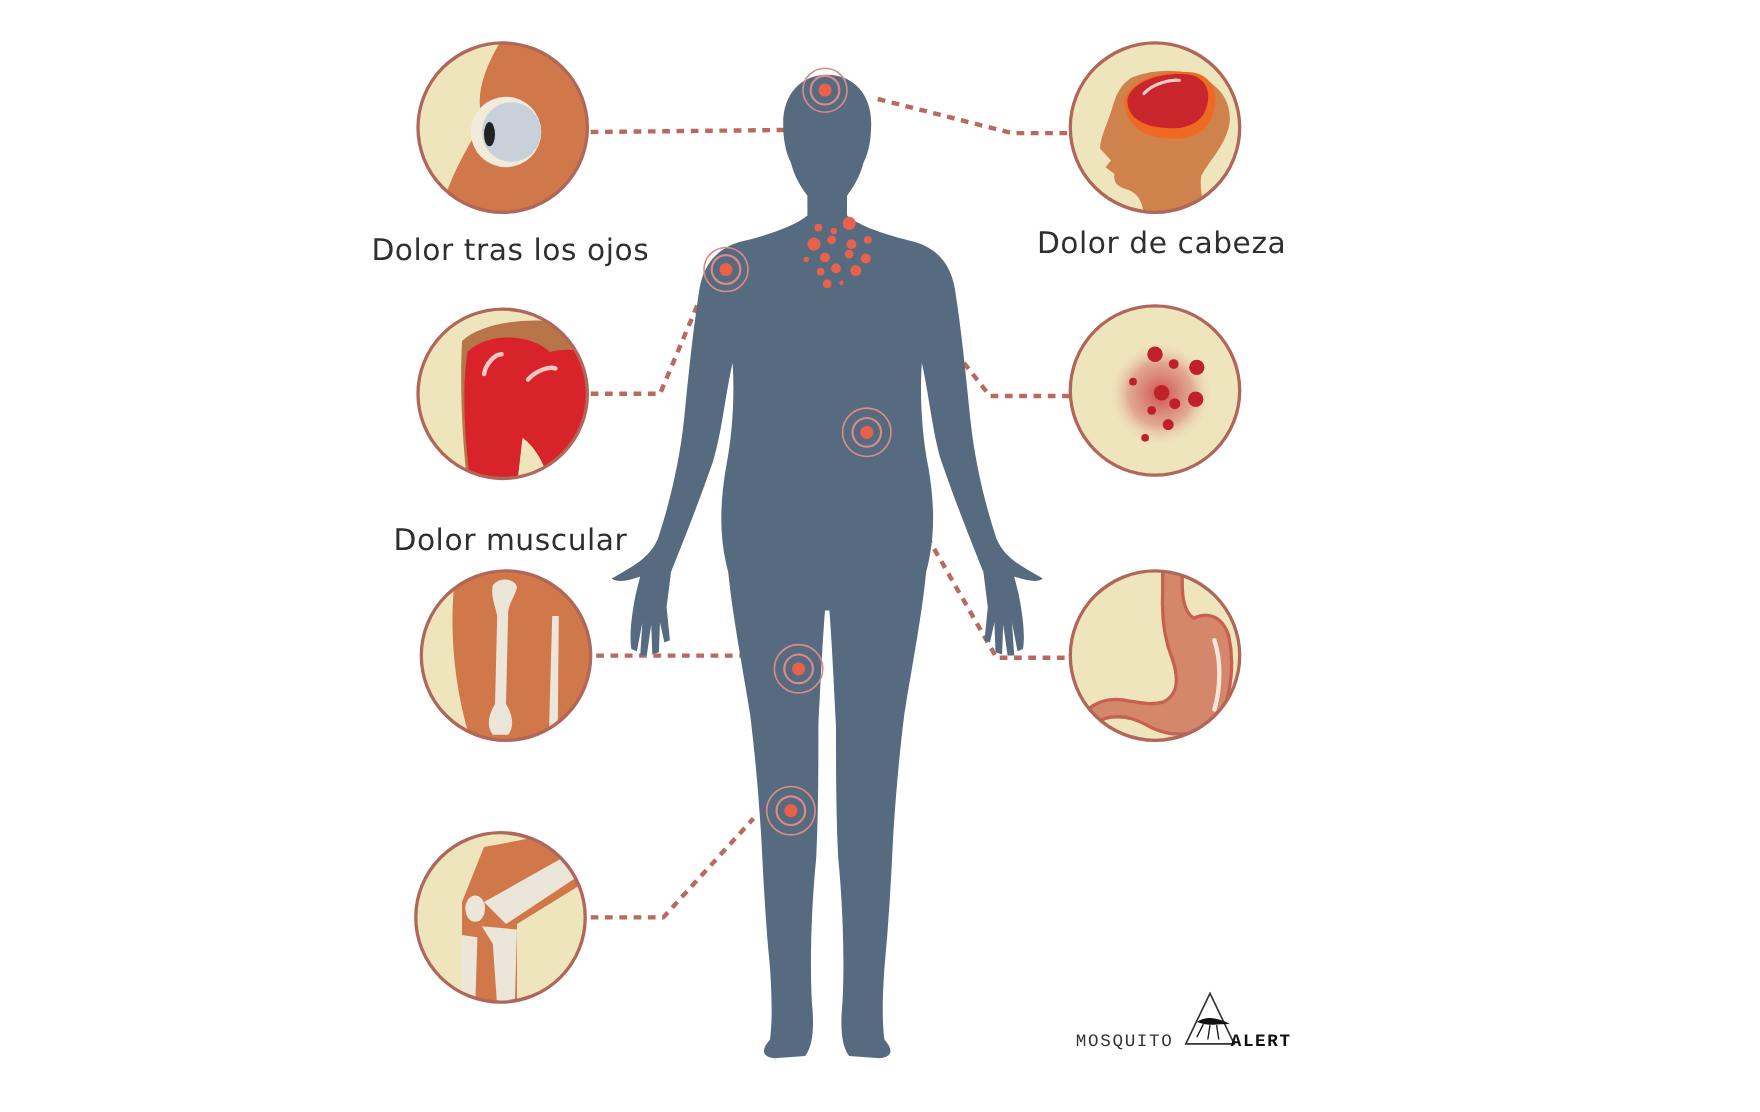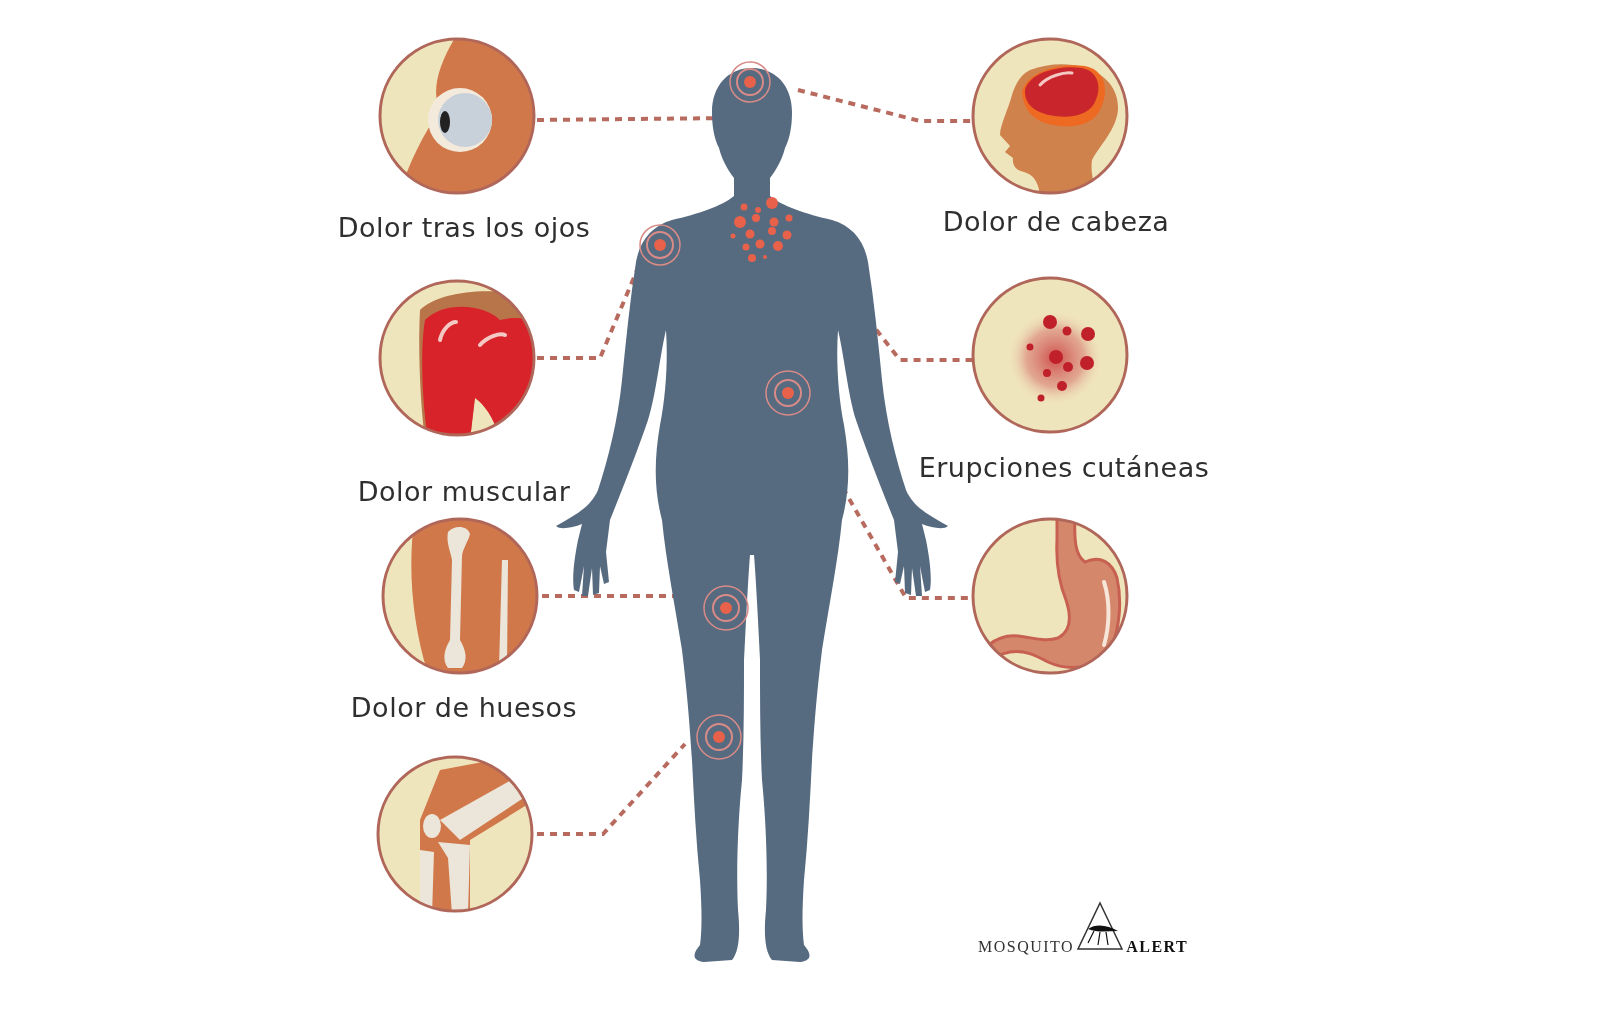--- a/index.html
+++ b/index.html
@@ -1,19 +1,19 @@
 <!DOCTYPE html>
 <html><head>
 <meta charset="utf-8">
 <style>
   html,body{margin:0;padding:0;background:#ffffff;}
   body{width:1600px;height:1011px;position:relative;overflow:hidden;font-family:"DejaVu Sans","Liberation Sans",sans-serif;}
   #stage{position:absolute;left:0;top:0;width:1475px;height:1011px;}
   .label{position:absolute;font-size:27px;color:#2f2f2f;letter-spacing:0.5px;white-space:nowrap;transform:translateX(-50%);font-weight:400;}
-  .logo{position:absolute;left:978px;top:938px;display:flex;align-items:center;font-family:Liberation Serif, serif;}
+  .logo{position:absolute;left:978px;top:938px;display:flex;align-items:center;font-family:Liberation Mono, monospace;}
   .logo .w1{font-size:16px;color:#333;letter-spacing:1.5px;}
   .logo .w2{font-size:16px;color:#111;letter-spacing:1.5px;font-weight:700;}
 </style>
 </head>
 <body>
 
 <div id="stage">
 
 <svg width="1600" height="1011" viewBox="0 0 1600 1011" style="position:absolute;left:0;top:0">
   <defs>
@@ -202,23 +202,21 @@
 
   <g transform="translate(1078,903)">
     <path d="M22,0 L44,46 L0,46 Z" fill="none" stroke="#333" stroke-width="1.5"></path>
     <path d="M10,26 C18,20 30,22 40,28 C30,28 20,30 10,26 Z" fill="#111"></path>
     <path d="M16,28 L10,40 M22,29 L20,42 M28,29 L30,42" stroke="#111" stroke-width="1.2"></path>
   </g>
 </svg>
 
 <div class="label" style="left:464px;top:212px">Dolor tras los ojos</div>
 <div class="label" style="left:464px;top:476px">Dolor muscular</div>
-<div class="label" style="left:464px;top:692px">Dolor de huesos</div>
 <div class="label" style="left:1056px;top:206px">Dolor de cabeza</div>
-<div class="label" style="left:1064px;top:452px">Erupciones cutáneas</div>
 
 <div class="logo">
   <span class="w1">MOSQUITO</span>
   <span style="display:inline-block;width:52px"></span>
   <span class="w2">ALERT</span>
 </div>
 
 </div>
 
 </body></html>

